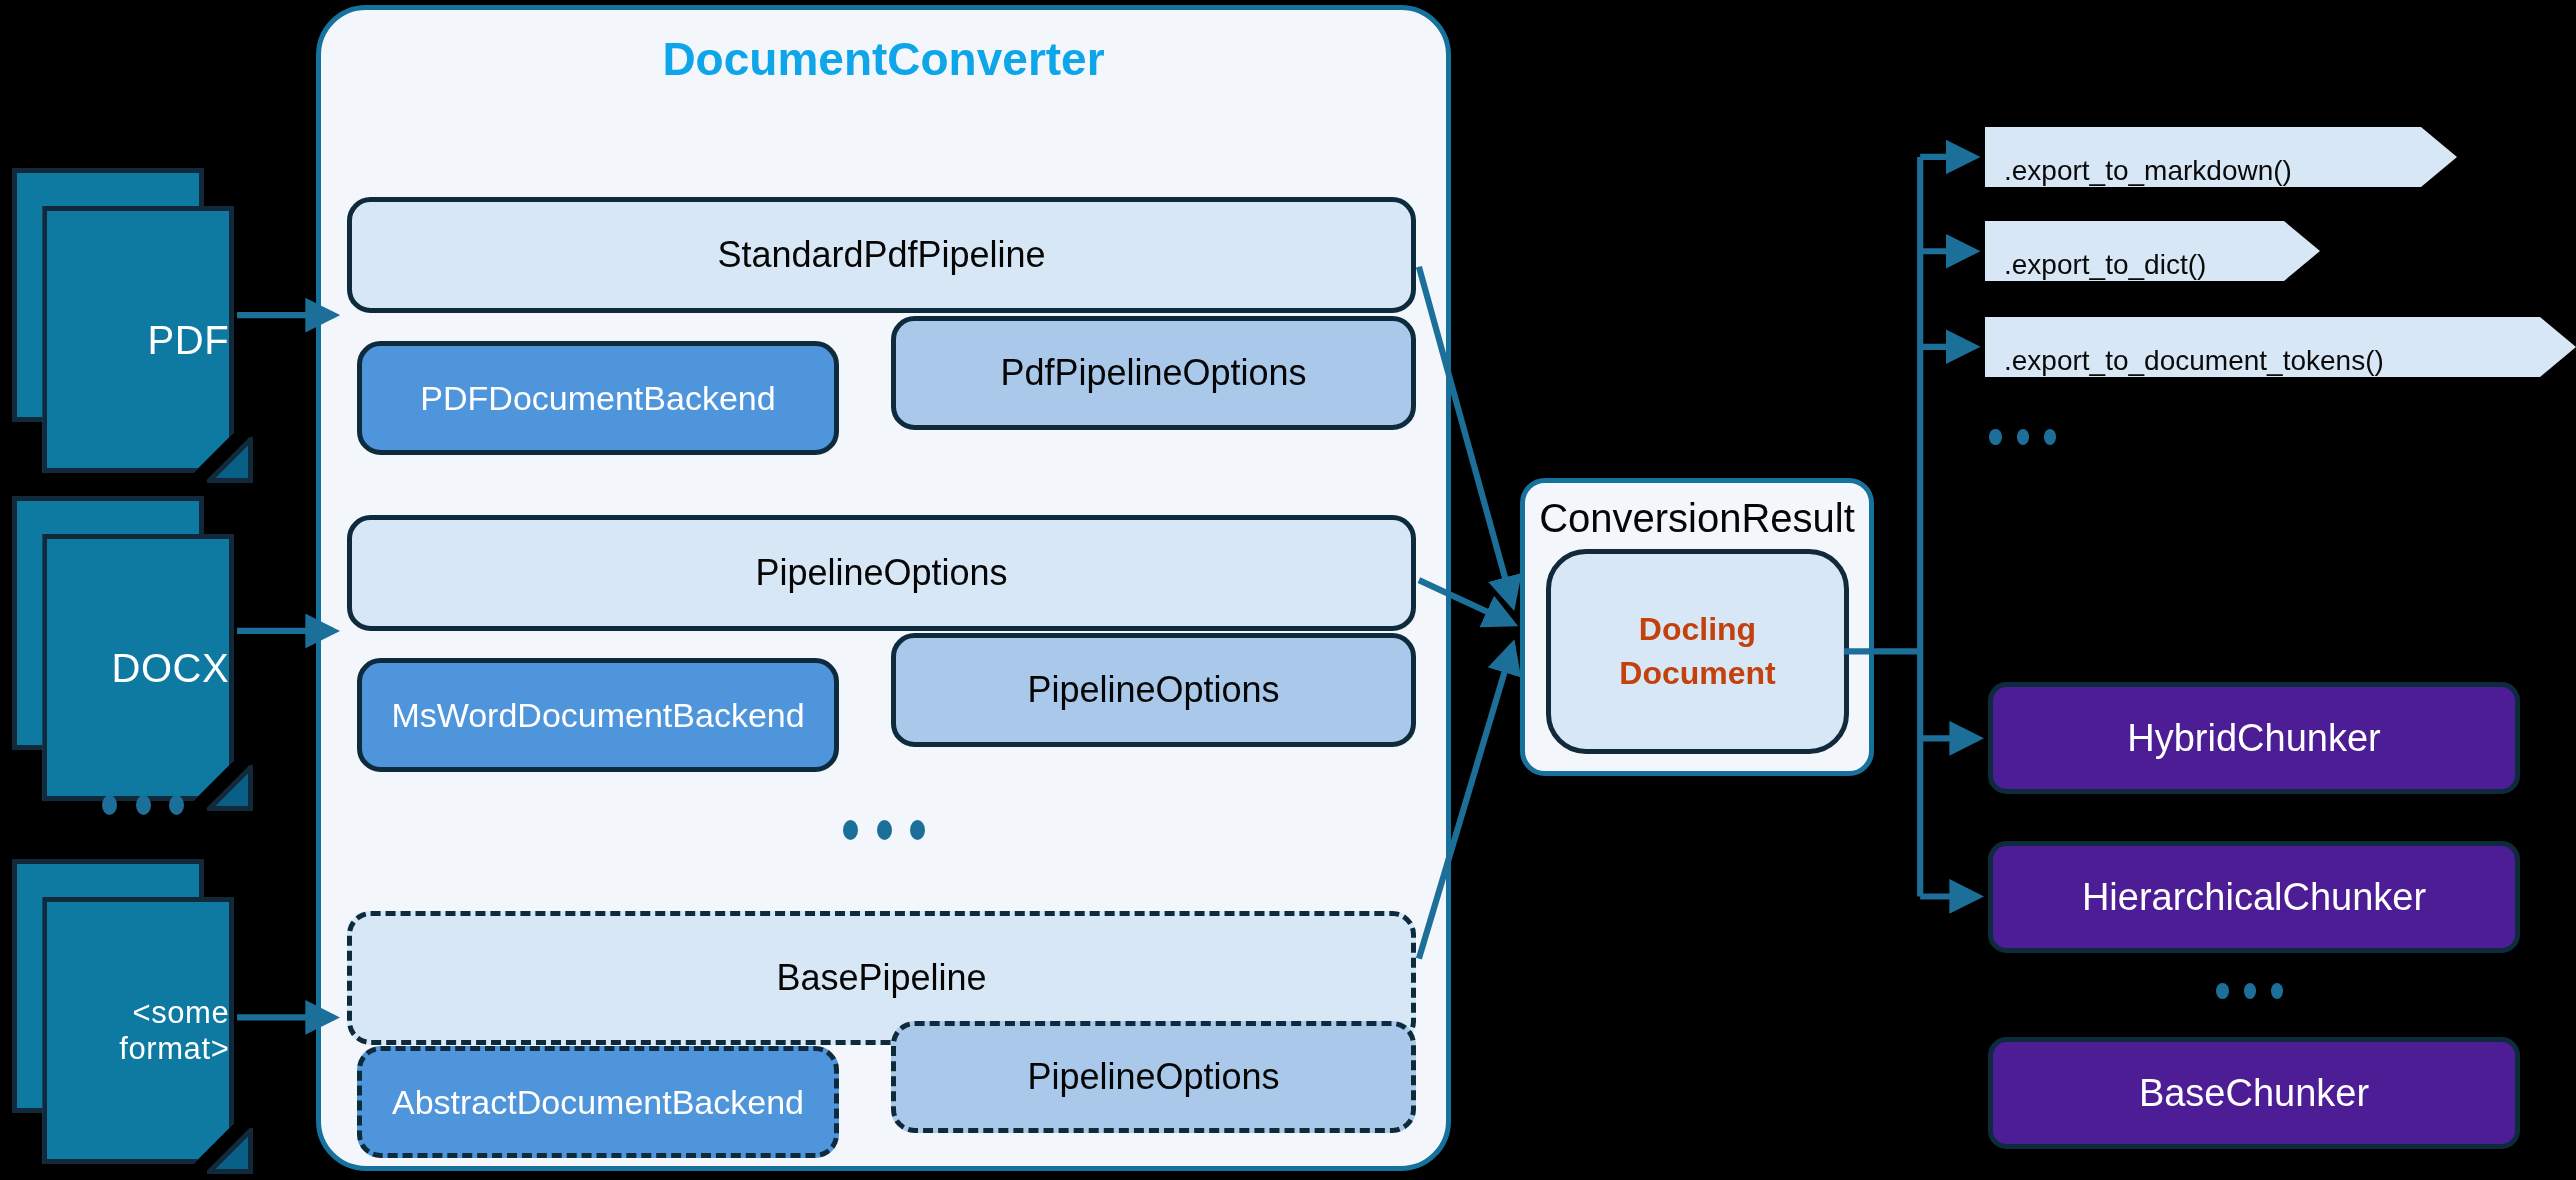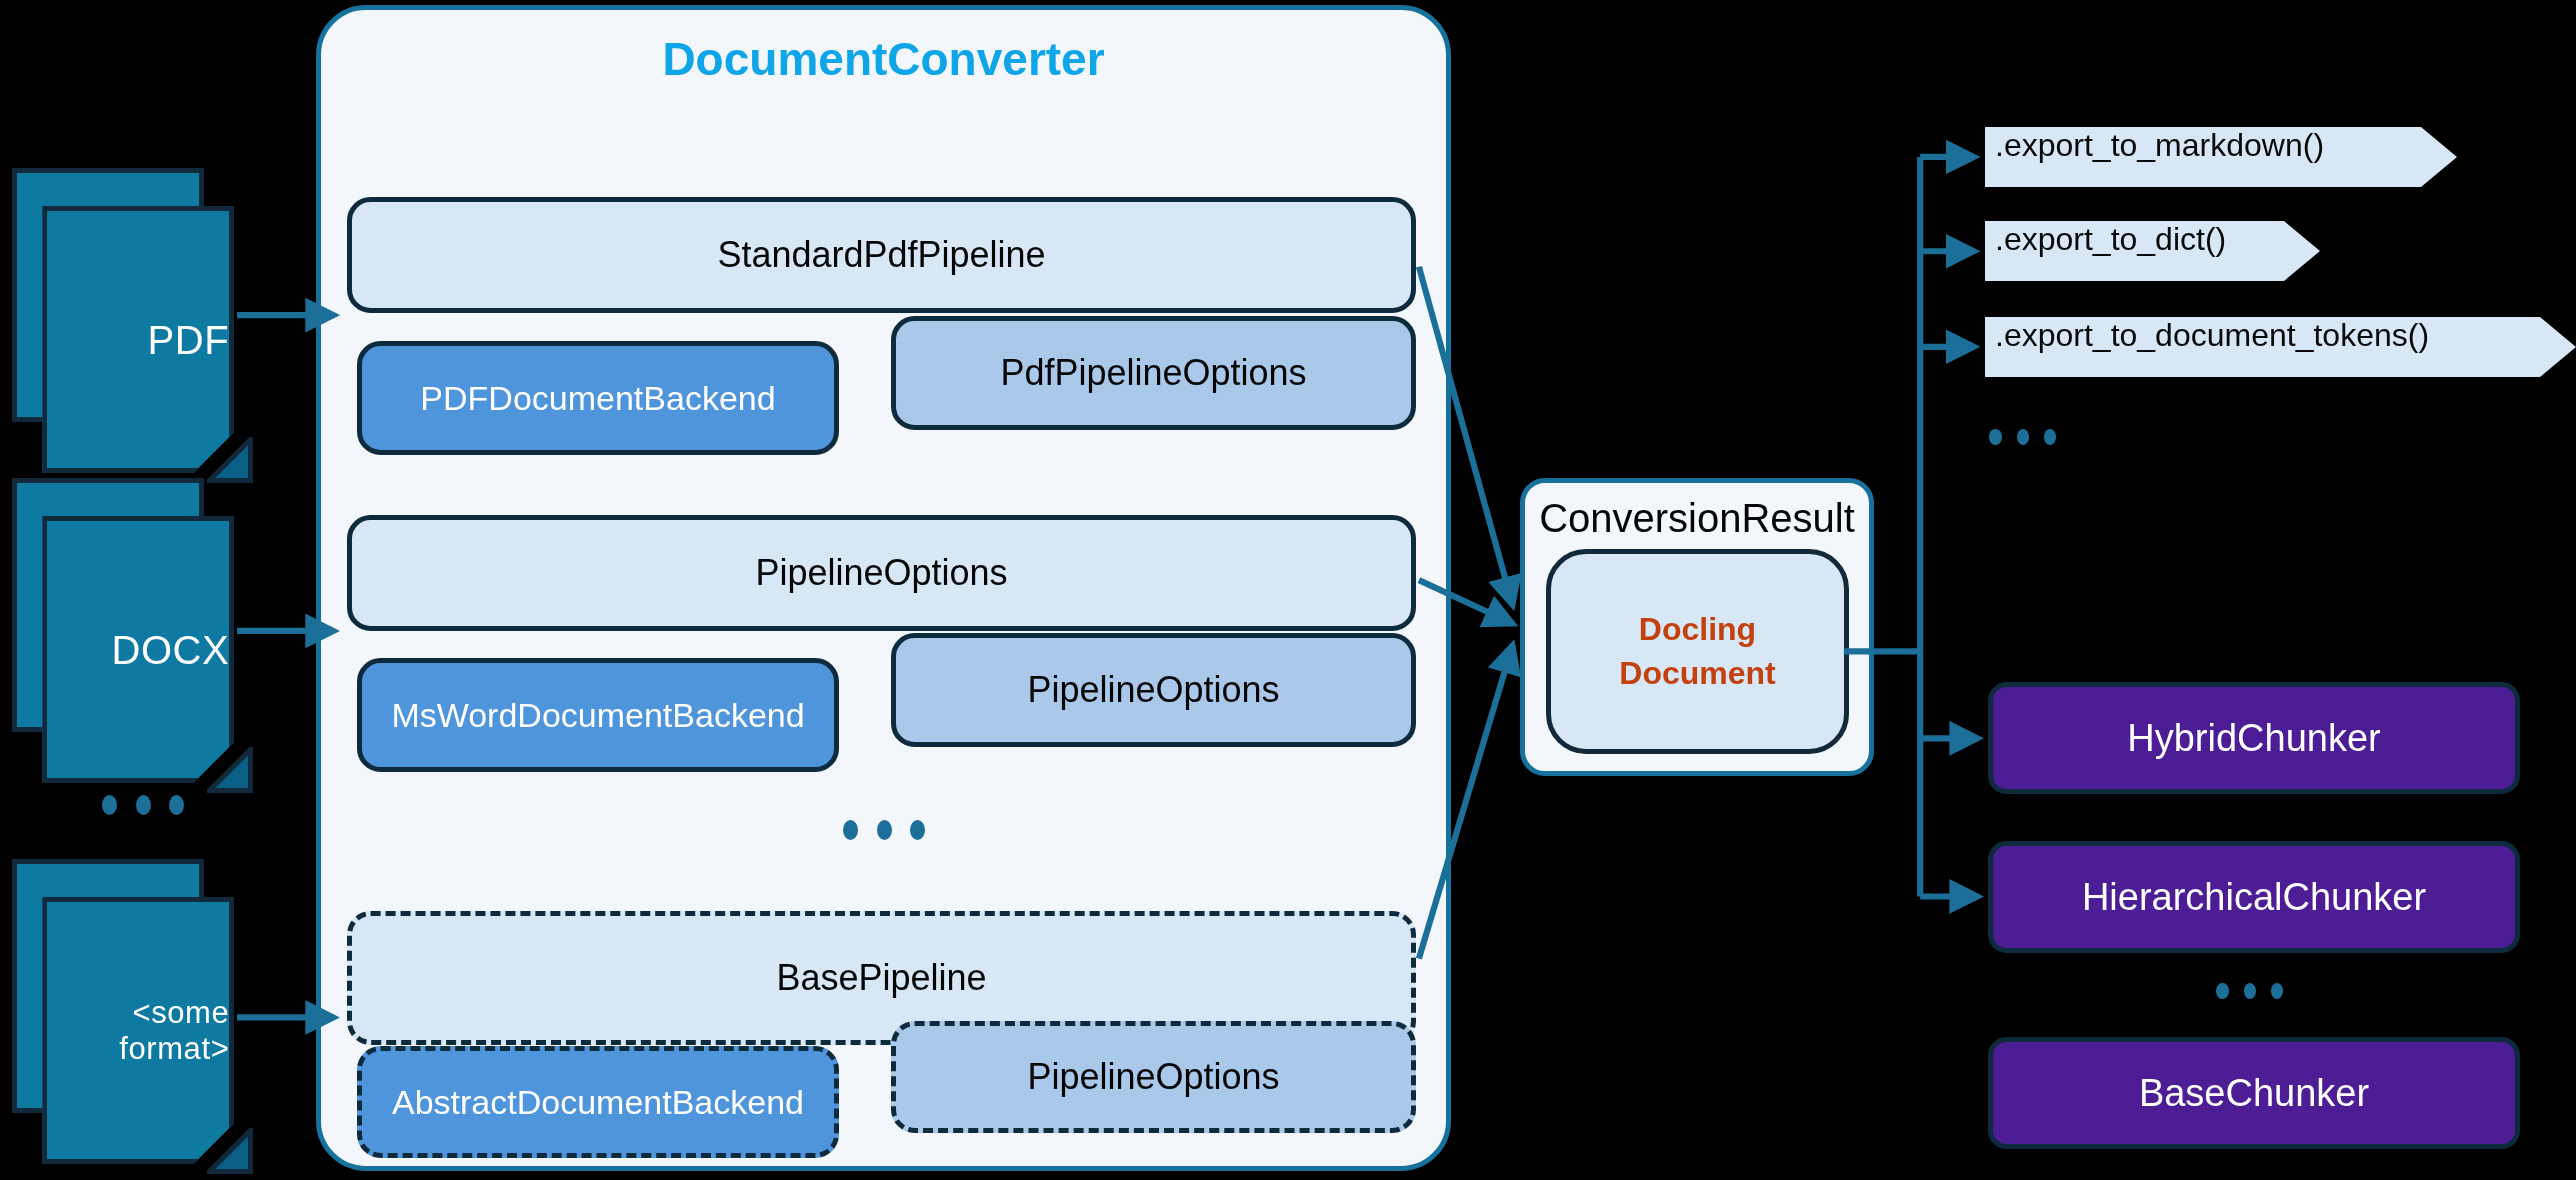--- a/index.html
+++ b/index.html
@@ -92,24 +92,24 @@
     box-sizing: border-box;
     display: flex; flex-direction: column; align-items: center; justify-content: center;
     font-size: 32px; font-weight: 700; color: #c2410c; line-height: 1.35;
   }
 
   
   .export-tag {
     position: absolute;
     height: 60px;
     background: #d8e7f5;
-    display: flex; align-items: flex-start;
-    padding-left: 10px;
-    box-sizing: border-box;
-    font-size: 32px; color: #0a0a0a;
+    display: flex; align-items: flex-end;
+    padding-left: 19px;
+    box-sizing: border-box;
+    font-size: 28px; color: #0a0a0a;
     clip-path: polygon(0 0, calc(100% - 36px) 0, 100% 50%, calc(100% - 36px) 100%, 0 100%);
     white-space: nowrap;
   }
 
   
   .chunker-box {
     position: absolute;
     left: 1988px; width: 532px; height: 112px;
     background: #4c1d95;
     border: 5.6px solid #0e2b3e;
@@ -129,21 +129,21 @@
   <div class="doc-icon" style="left:12.4px; top:168px;">
     <div class="doc-page back"></div>
     <div class="doc-page front">
       <span class="doc-label">PDF</span>
     </div>
     <svg class="fold" width="46" height="46" viewBox="0 0 74 74">
       <polygon points="4,70 70,4 70,70" fill="#0a5f86" stroke="#12293b" stroke-width="8"></polygon>
     </svg>
   </div>
 
-  <div class="doc-icon" style="left:12.4px; top:478px;">
+  <div class="doc-icon" style="left:12.4px; top:496px;">
     <div class="doc-page back"></div>
     <div class="doc-page front">
       <span class="doc-label">DOCX</span>
     </div>
     <svg class="fold" width="46" height="46" viewBox="0 0 74 74">
       <polygon points="4,70 70,4 70,70" fill="#0a5f86" stroke="#12293b" stroke-width="8"></polygon>
     </svg>
   </div>
 
   <div class="dots oval" style="left:93px; top:795px;" title="...">

